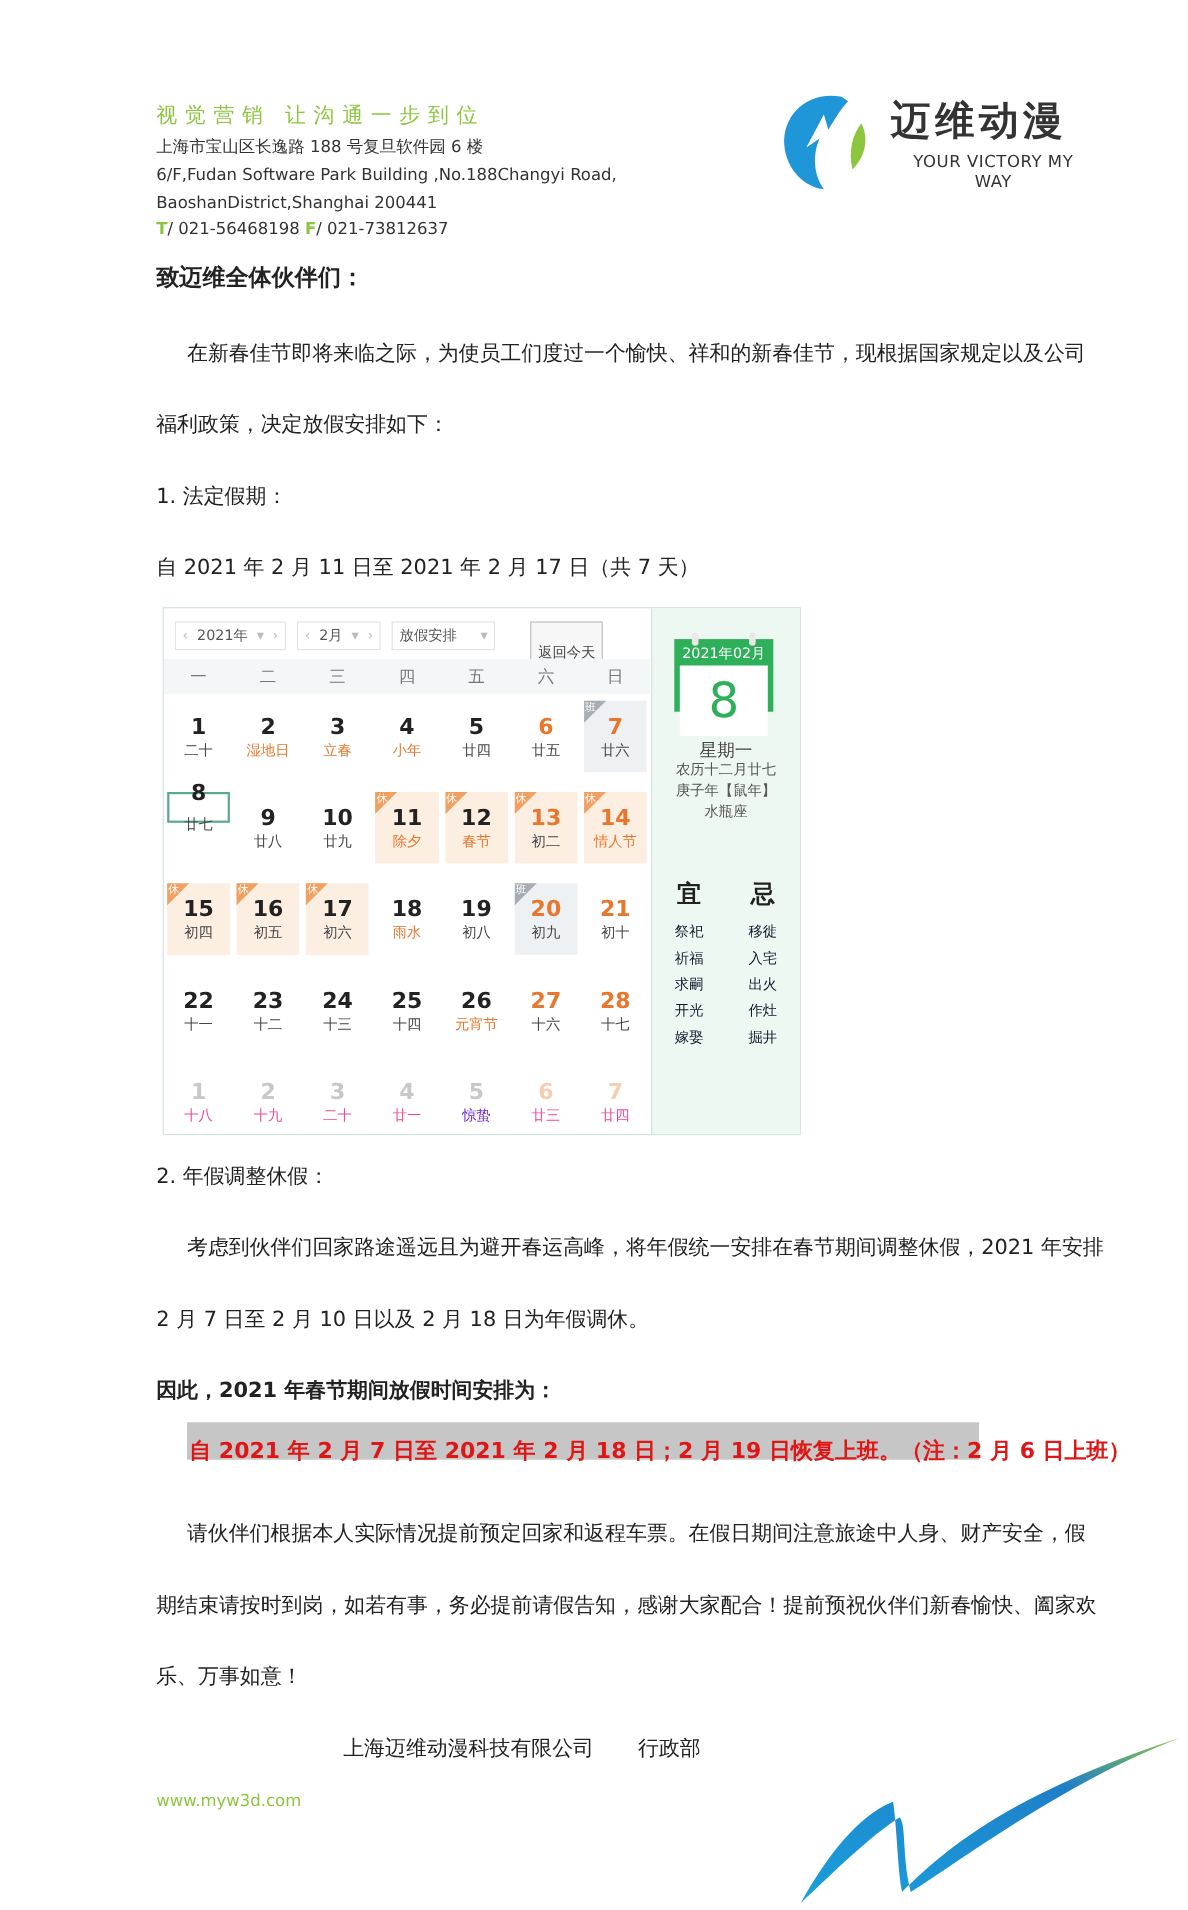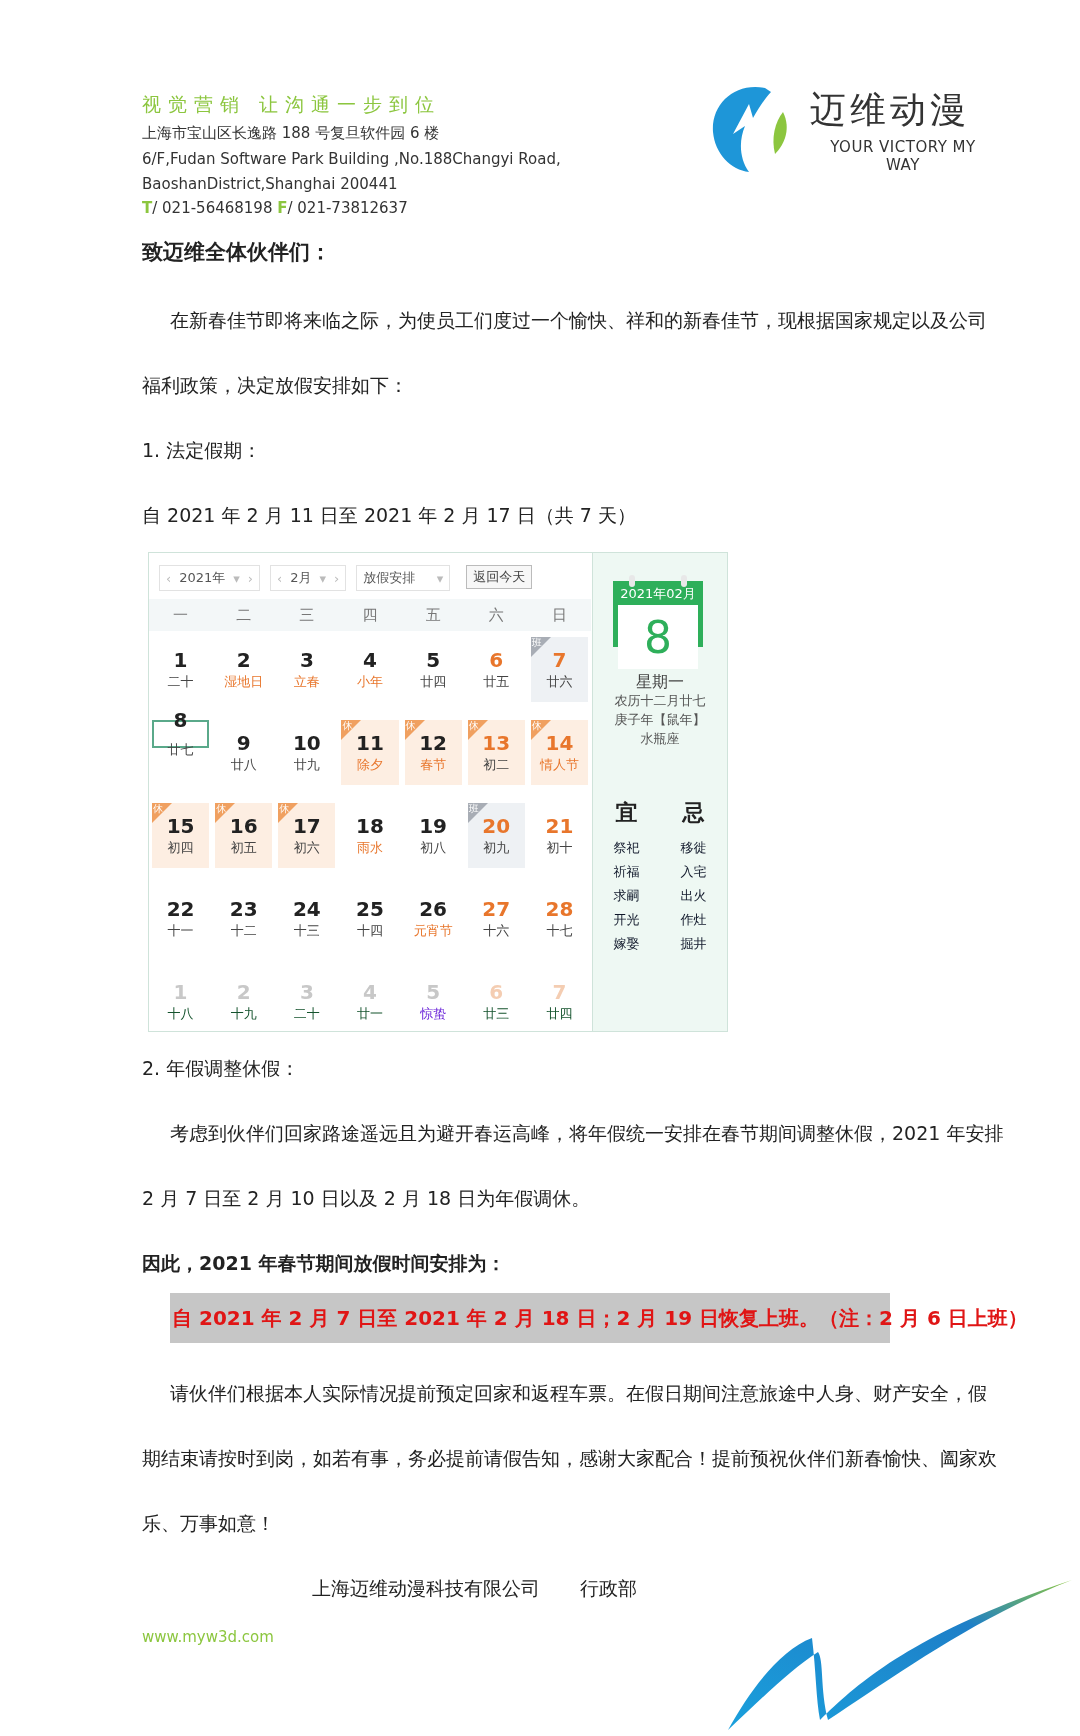--- a/index.html
+++ b/index.html
@@ -3,48 +3,48 @@
 <meta charset="utf-8">
 <style>
   html, body { margin:0; padding:0; }
   body { width:1080px; height:1736px; background:#ffffff; position:relative; overflow:hidden;
          font-family:"DejaVu Sans", "Liberation Sans", sans-serif; color:#222; }
   .abs { position:absolute; }
   .slogan { left:142px; top:92px; font-size:19px; color:#8cc63f; letter-spacing:7px; }
   .addr { left:142px; font-size:15px; color:#333; }
   .tf { color:#8cc63f; font-weight:bold; }
   .logo { left:705px; top:82px; width:290px; height:92px; }
-  .logo-cn { position:absolute; left:105px; top:4px; font-size:36px; font-weight:normal; color:#333; letter-spacing:4px; }
+  .logo-cn { position:absolute; left:105px; top:4px; font-size:36px; font-weight:bold; color:#333; letter-spacing:4px; }
   .logo-en { position:absolute; left:106px; top:56px; font-size:15px; color:#333; letter-spacing:0.5px;text-align:center; }
   .greet { left:142px; top:238px; font-size:21px; font-weight:bold; }
   .para { font-size:19px; color:#222; }
   .bold { font-weight:bold; }
-  .redband { left:170px; top:1293px; width:720px; height:50px; background:#c6c6c6; }
+  .redband { left:170px; top:1293px; width:720px; height:34px; background:#c6c6c6; }
   .redtext { position:absolute; left:2px; top:12px; font-size:20px; font-weight:bold; color:#e01515; white-space:nowrap; }
   .www { left:142px; top:1628px; font-size:15px; color:#8cc63f; }
 
   
   .cal { left:148px; top:552px; width:578px; height:478px; border:1px solid #cfe3da; background:#fff; }
   .toolbar { position:absolute; left:10px; top:12px; height:24px; display:flex; gap:10px; font-size:13px; color:#555; }
   .sel { display:flex; align-items:center; border:1px solid #e2e2e2; height:24px; padding:0 6px; gap:8px; background:#fff; }
   .arr { color:#bbb; }
-  .today-btn { border:1px solid #bbb; background:#f7f7f7; padding:2px 6px; height:18px; margin-left:6px; color:#444; }
+  .today-btn { border:1px solid #bbb; background:#f7f7f7; padding:18px 6px; height:18px; margin-left:22px; color:#444; }
   .weekhdr { position:absolute; left:0; top:46px; width:442px; height:32px; background:#f3f7f8; display:grid; grid-template-columns:repeat(7,1fr); font-size:15px; color:#777; }
   .weekhdr span { display:flex; align-items:center; justify-content:center; }
   .grid { position:absolute; left:0; top:82px; width:442px; display:grid; grid-template-columns:repeat(7,1fr); grid-auto-rows:83px; }
   .cell { position:relative; display:flex; flex-direction:column; align-items:center; justify-content:center; margin:2px 3px 16px 3px; }
   .cell .d { font-size:20px; font-weight:bold; color:#222; line-height:22px; }
   .cell .l { font-size:13px; color:#444; margin-top:2px; }
   .cell.wk .d { color:#e8762c; }
   .cell.fest .l { color:#e8762c; }
   .cell.rest { background:#fdeee2; }
   .cell.work { background:#eef1f4; }
   .cell.sel { border:2px solid #5aa98a; }
   .cell.other .d { color:#c8c8c8; }
-  .cell.other .l { color:#14532d; }
+  .cell.other .l { color:#ec4899; }
   .cell.other.wk .d { color:#f4cdb2; }
   .cell.other.fest .l { color:#6d28d9; }
   .tag { position:absolute; left:0; top:0; width:0; height:0; border-top:20px solid #f0a060; border-right:20px solid transparent; }
   .cell.work .tag { border-top-color:#a8adb5; }
   .tagtxt { position:absolute; left:1px; top:-1px; font-size:10px; color:#fff; }
   .side { position:absolute; left:443px; top:0; width:134px; height:478px; background:#eef8f3; border-left:1px solid #cfe3da; }
   .pad { position:absolute; left:20px; top:28px; width:90px; height:66px; background:#2eaf5a; }
   .ring { position:absolute; top:-6px; width:6px; height:12px; background:#e8e8e8; border-radius:3px; }
   .pad-hdr { position:absolute; top:4px; width:100%; text-align:center; color:#fff; font-size:13px; }
   .pad-body { position:absolute; left:5px; top:24px; width:80px; height:64px; background:#fff; display:flex; align-items:center; justify-content:center; font-size:44px; color:#2eaf5a; }

